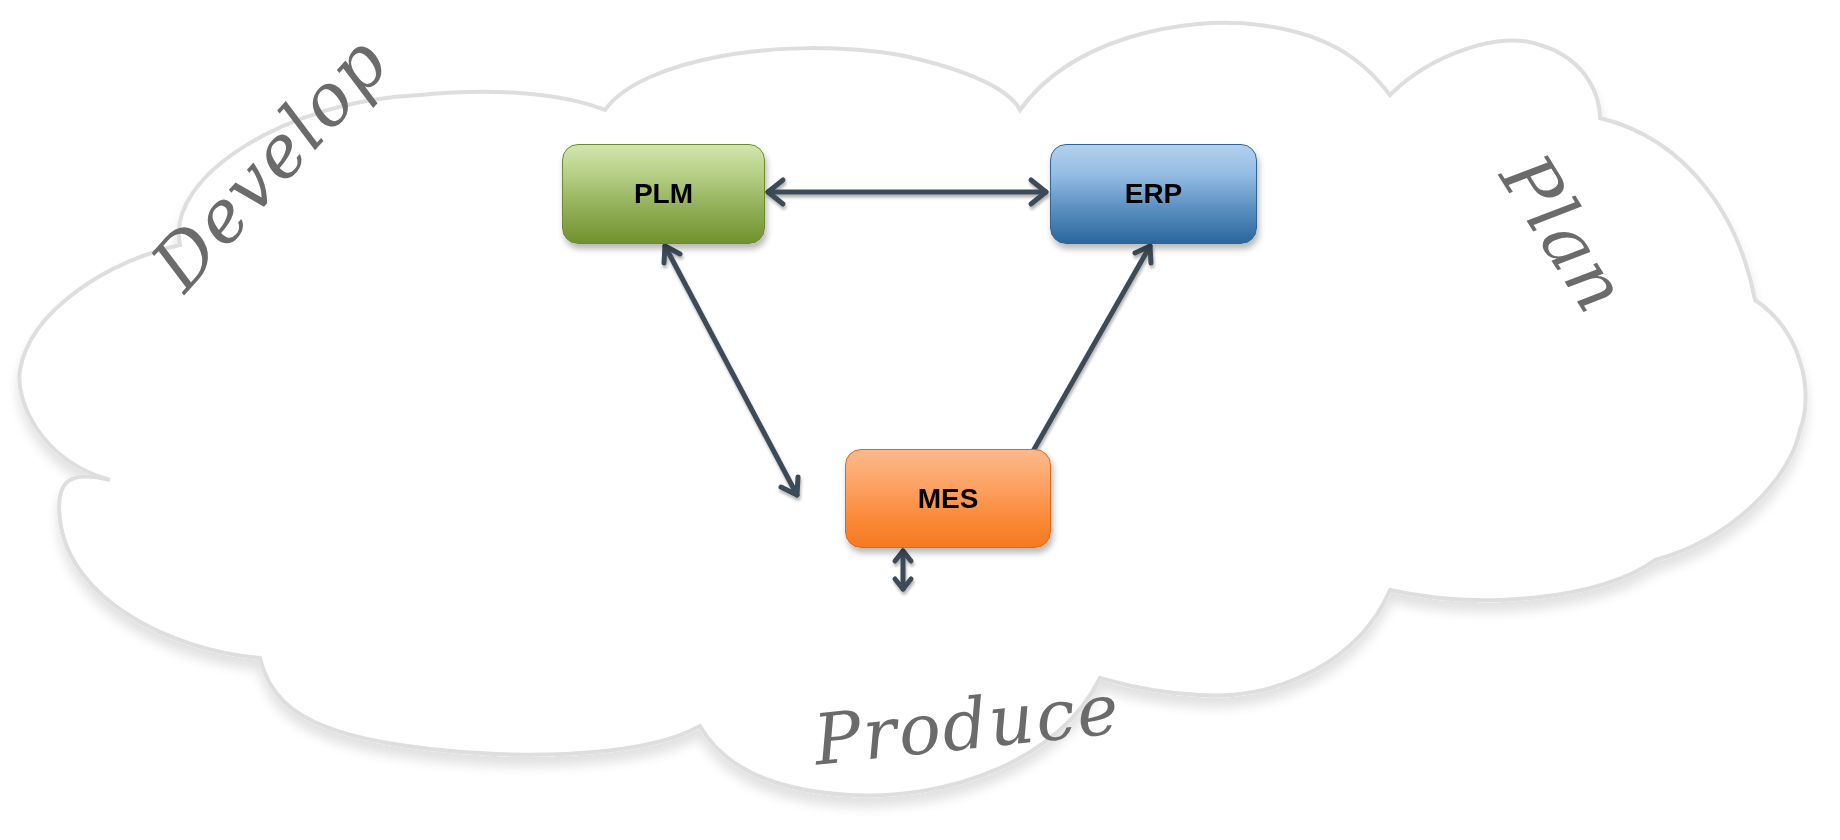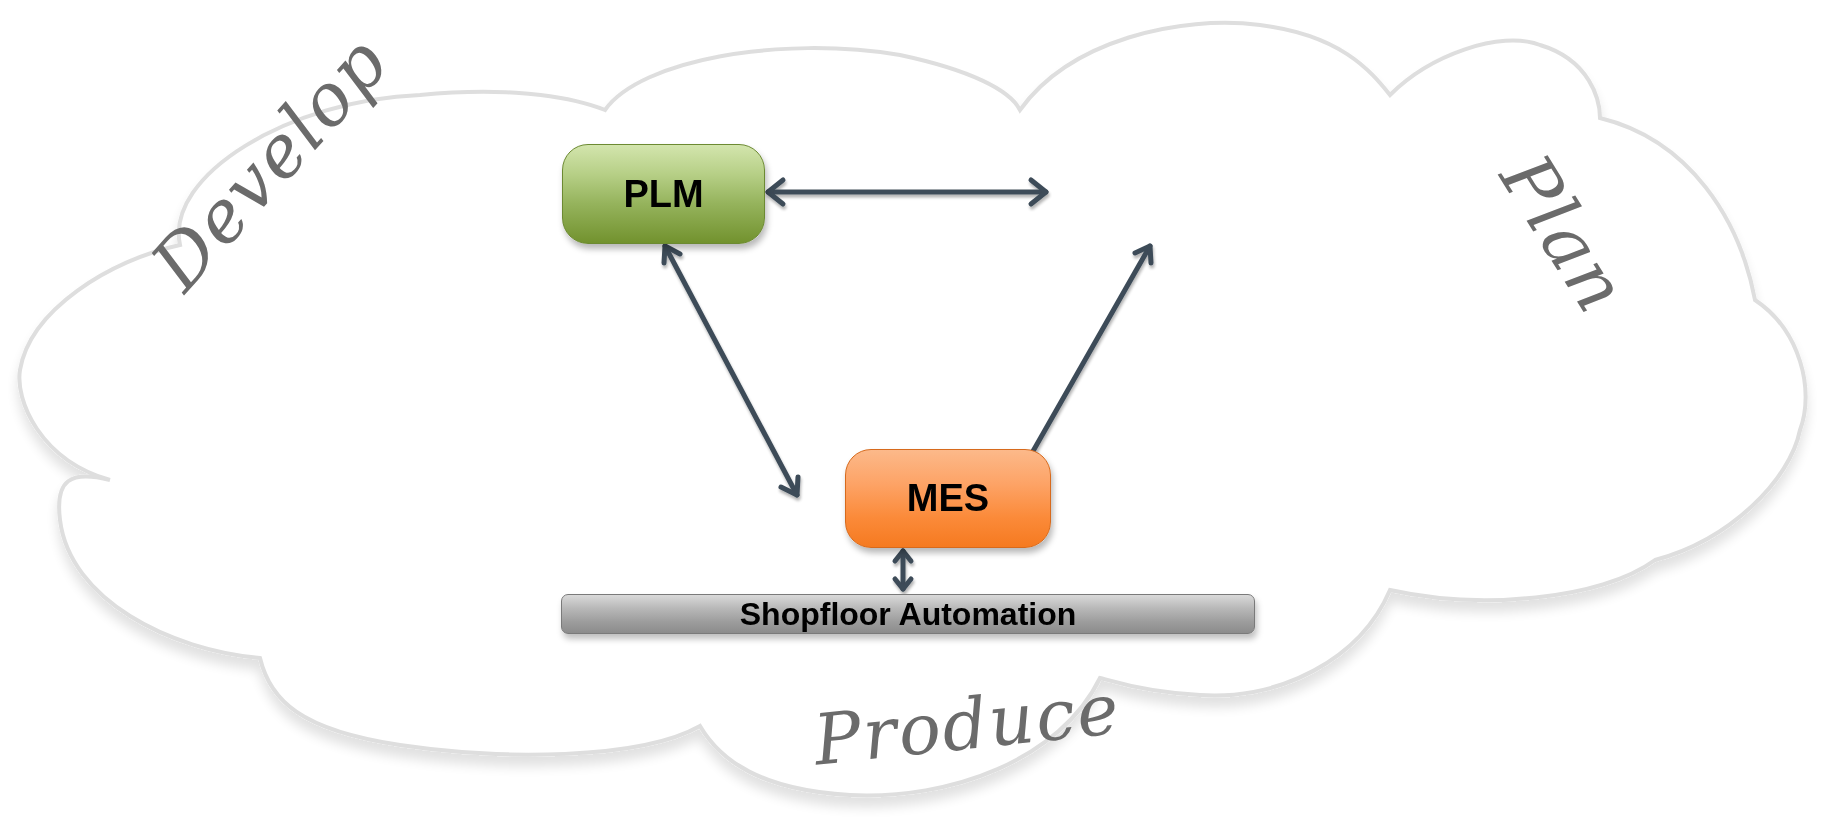--- a/index.html
+++ b/index.html
@@ -1,20 +1,20 @@
 <!DOCTYPE html>
 <html><head>
 <meta charset="utf-8">
 <style>
   html, body { margin:0; padding:0; background:#ffffff; }
   body { width:1840px; height:840px; position:relative; overflow:hidden; font-family:"Liberation Sans", sans-serif; }
   #stage { position:absolute; left:0; top:0; width:1840px; height:840px; }
   .node {
-    position:absolute; border-radius:26px; display:flex; align-items:center; justify-content:center;
-    font-family:"Liberation Sans", sans-serif; font-weight:bold; font-size:38px; color:#000;
+    position:absolute; border-radius:16px; display:flex; align-items:center; justify-content:center;
+    font-family:"Liberation Sans", sans-serif; font-weight:bold; font-size:28px; color:#000;
     box-shadow: 2px 5px 6px rgba(0,0,0,0.28);
   }
   #plm { left:562px; top:144px; width:201px; height:98px;
     background: linear-gradient(to bottom, #d3e5ad 0%, #b6cf86 30%, #95b35c 60%, #72922e 100%);
     border:1px solid #6c8a32; }
   #erp { left:1050px; top:144px; width:205px; height:98px;
     background: linear-gradient(to bottom, #b3d0ee 0%, #94bde4 30%, #5f92c4 62%, #29679d 100%);
     border:1px solid #2f6596; }
   #mes { left:801px; top:449px; width:204px; height:97px;
     background: linear-gradient(to bottom, #fcb98a 0%, #fda366 35%, #fb8a39 70%, #f57a20 100%);
@@ -106,19 +106,19 @@
     </g>
   </svg>
 
   <div class="script" style="position:absolute;left:135px;top:250px;font-size:72px;color:#6b6b6b;transform:rotate(-48deg);transform-origin:left top;letter-spacing:2px;white-space:nowrap;">Develop</div>
   <div class="script" style="position:absolute;left:1555px;top:140px;font-size:72px;color:#6b6b6b;transform:rotate(58deg);transform-origin:left top;letter-spacing:2px;white-space:nowrap;">Plan</div>
   <div class="script" style="position:absolute;left:810px;top:700px;font-size:70px;color:#6b6b6b;transform:rotate(-6deg);transform-origin:left top;letter-spacing:2px;white-space:nowrap;">Produce</div>
 
   <div id="plm" class="node">
     <span>PLM</span>
   </div>
+  <div id="erp" class="node">
+    <span>ERP</span>
+  </div>
   <div id="mes" class="node">
     <span>MES</span>
-  </div>
-  <div id="shopfloor" class="node">
-    <span>Shopfloor Automation</span>
   </div>
 </div>
 
 </body></html>

